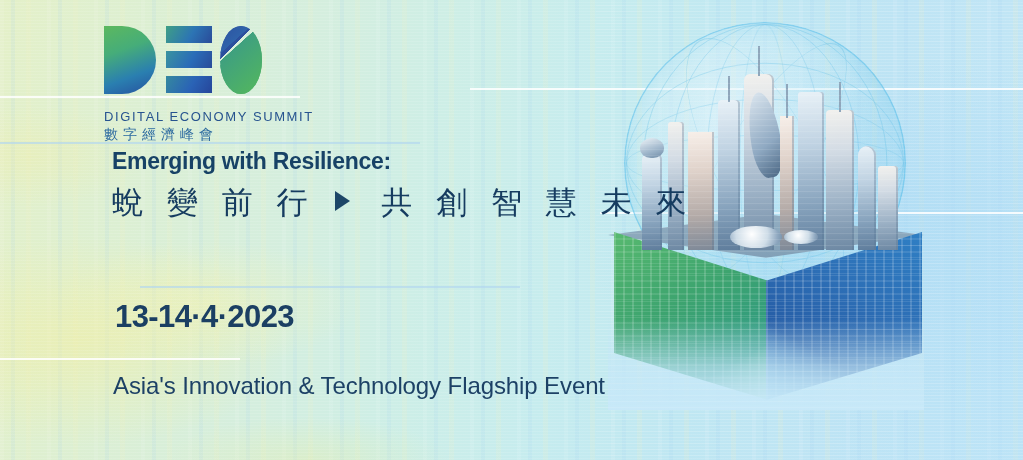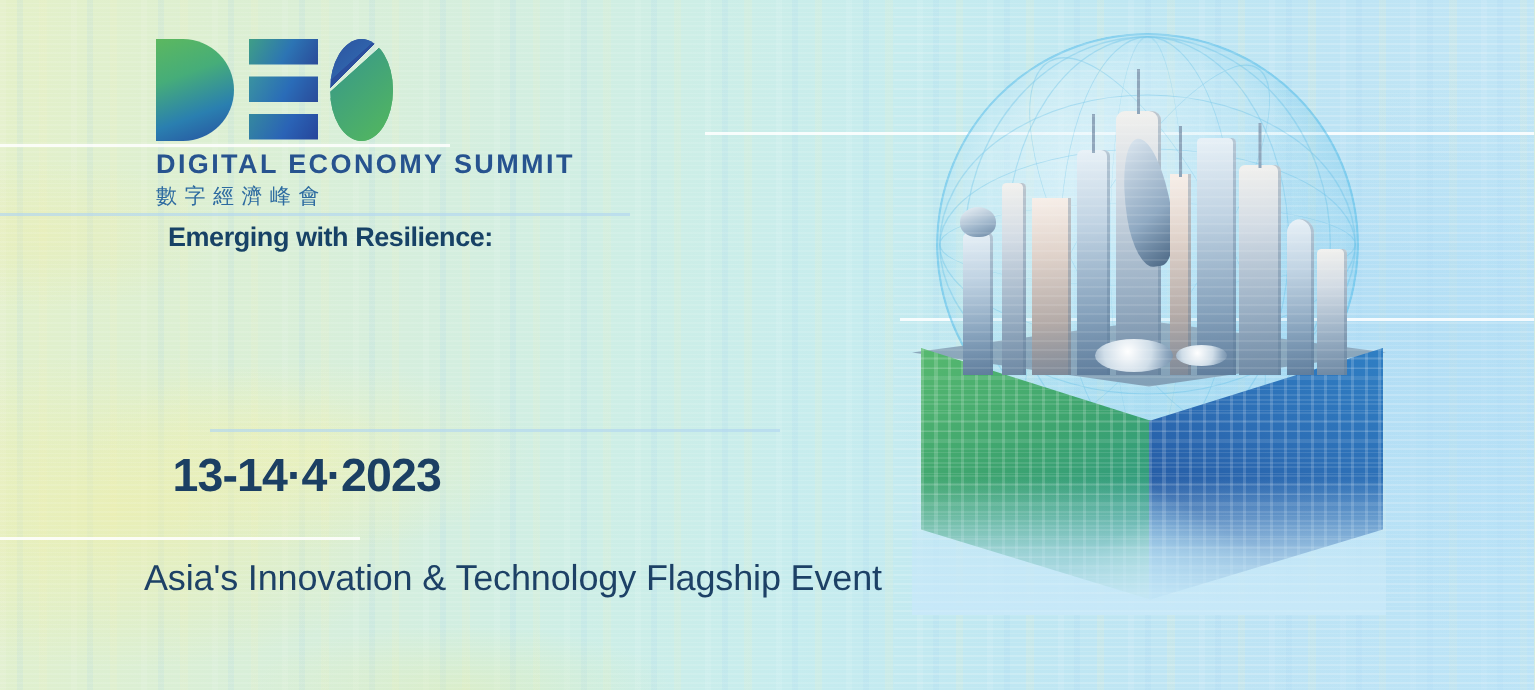--- a/index.html
+++ b/index.html
@@ -90,34 +90,34 @@
     overflow:hidden;
   }
   .g-s::after{
     content:""; position:absolute; inset:0;
     background:linear-gradient(138deg,
       #2c52a0 0%, #2f62aa 26%,
       rgba(255,255,255,0) 26.5%, rgba(255,255,255,0) 33%,
       #3fa07f 33.5%, #54b85c 100%);
   }
   .logo-en{
-    margin-top:5px; font-size:18px; font-weight:bold;
+    margin-top:15px; font-size:13px; font-weight:normal;
     letter-spacing:1.6px; color:#27538f; white-space:nowrap;
     font-family:"Liberation Sans", sans-serif;
   }
   .logo-zh{
     margin-top:2px; font-size:14px; letter-spacing:5px;
     color:#2d6ba0; white-space:nowrap;
     font-family:"DejaVu Sans", sans-serif;
   }
 
   
   #copy{ position:absolute; left:112px; top:148px; width:520px; }
   .h-line1{
-    font-size:18px; font-weight:bold; color:#174266;
+    font-size:23px; font-weight:bold; color:#174266;
     letter-spacing:-.3px; line-height:1.18; white-space:nowrap;
   }
   .h-line2{
     font-size:40px; font-weight:bold; color:#1a3d62;
     letter-spacing:-1.1px; line-height:1.12; white-space:nowrap;
     margin-top:1px;
   }
   .h-zh{
     margin-top:9px; font-size:31px; color:#163c60;
     letter-spacing:7px; white-space:nowrap; line-height:1.2;
@@ -143,21 +143,21 @@
     font-size:17px; font-weight:bold; color:#1d4a76;
     letter-spacing:.1px; white-space:nowrap; line-height:1.25;
   }
   .venue-zh{
     font-size:15px; color:#1f4f7c; letter-spacing:2px;
     white-space:nowrap; margin-top:2px; line-height:1.25;
     font-family:"DejaVu Sans", sans-serif;
   }
 
   
-  #tagline{ position:absolute; left:96px; top:370px; }
+  #tagline{ position:absolute; left:113px; top:370px; }
   .tag-en{
     font-size:24px; color:#1d4166; letter-spacing:-.1px;
     white-space:nowrap; line-height:1.3;
   }
   .tag-zh{
     margin-top:4px; font-size:24px; color:#23557f;
     letter-spacing:6px; white-space:nowrap; line-height:1.3;
     font-family:"DejaVu Sans", sans-serif;
   }
 
@@ -312,20 +312,25 @@
           <i></i>
         </span>
       <span class="glyph g-s"></span>
     </div>
     <div class="logo-en">DIGITAL ECONOMY SUMMIT</div>
     <div class="logo-zh">數字經濟峰會</div>
   </div>
 
   <div id="copy">
     <div class="h-line1">Emerging with Resilience:</div>
+    <div class="h-zh">
+      <span>蛻 變 前 行</span>
+      <span class="tri"></span>
+      <span>共 創 智 慧 未 來</span>
+    </div>
   </div>
 
   <div id="dateRow">
     <div class="date">13-14·4·2023</div>
   </div>
 
   <div id="tagline">
     <div class="tag-en">Asia's Innovation &amp; Technology Flagship Event</div>
   </div>
 

